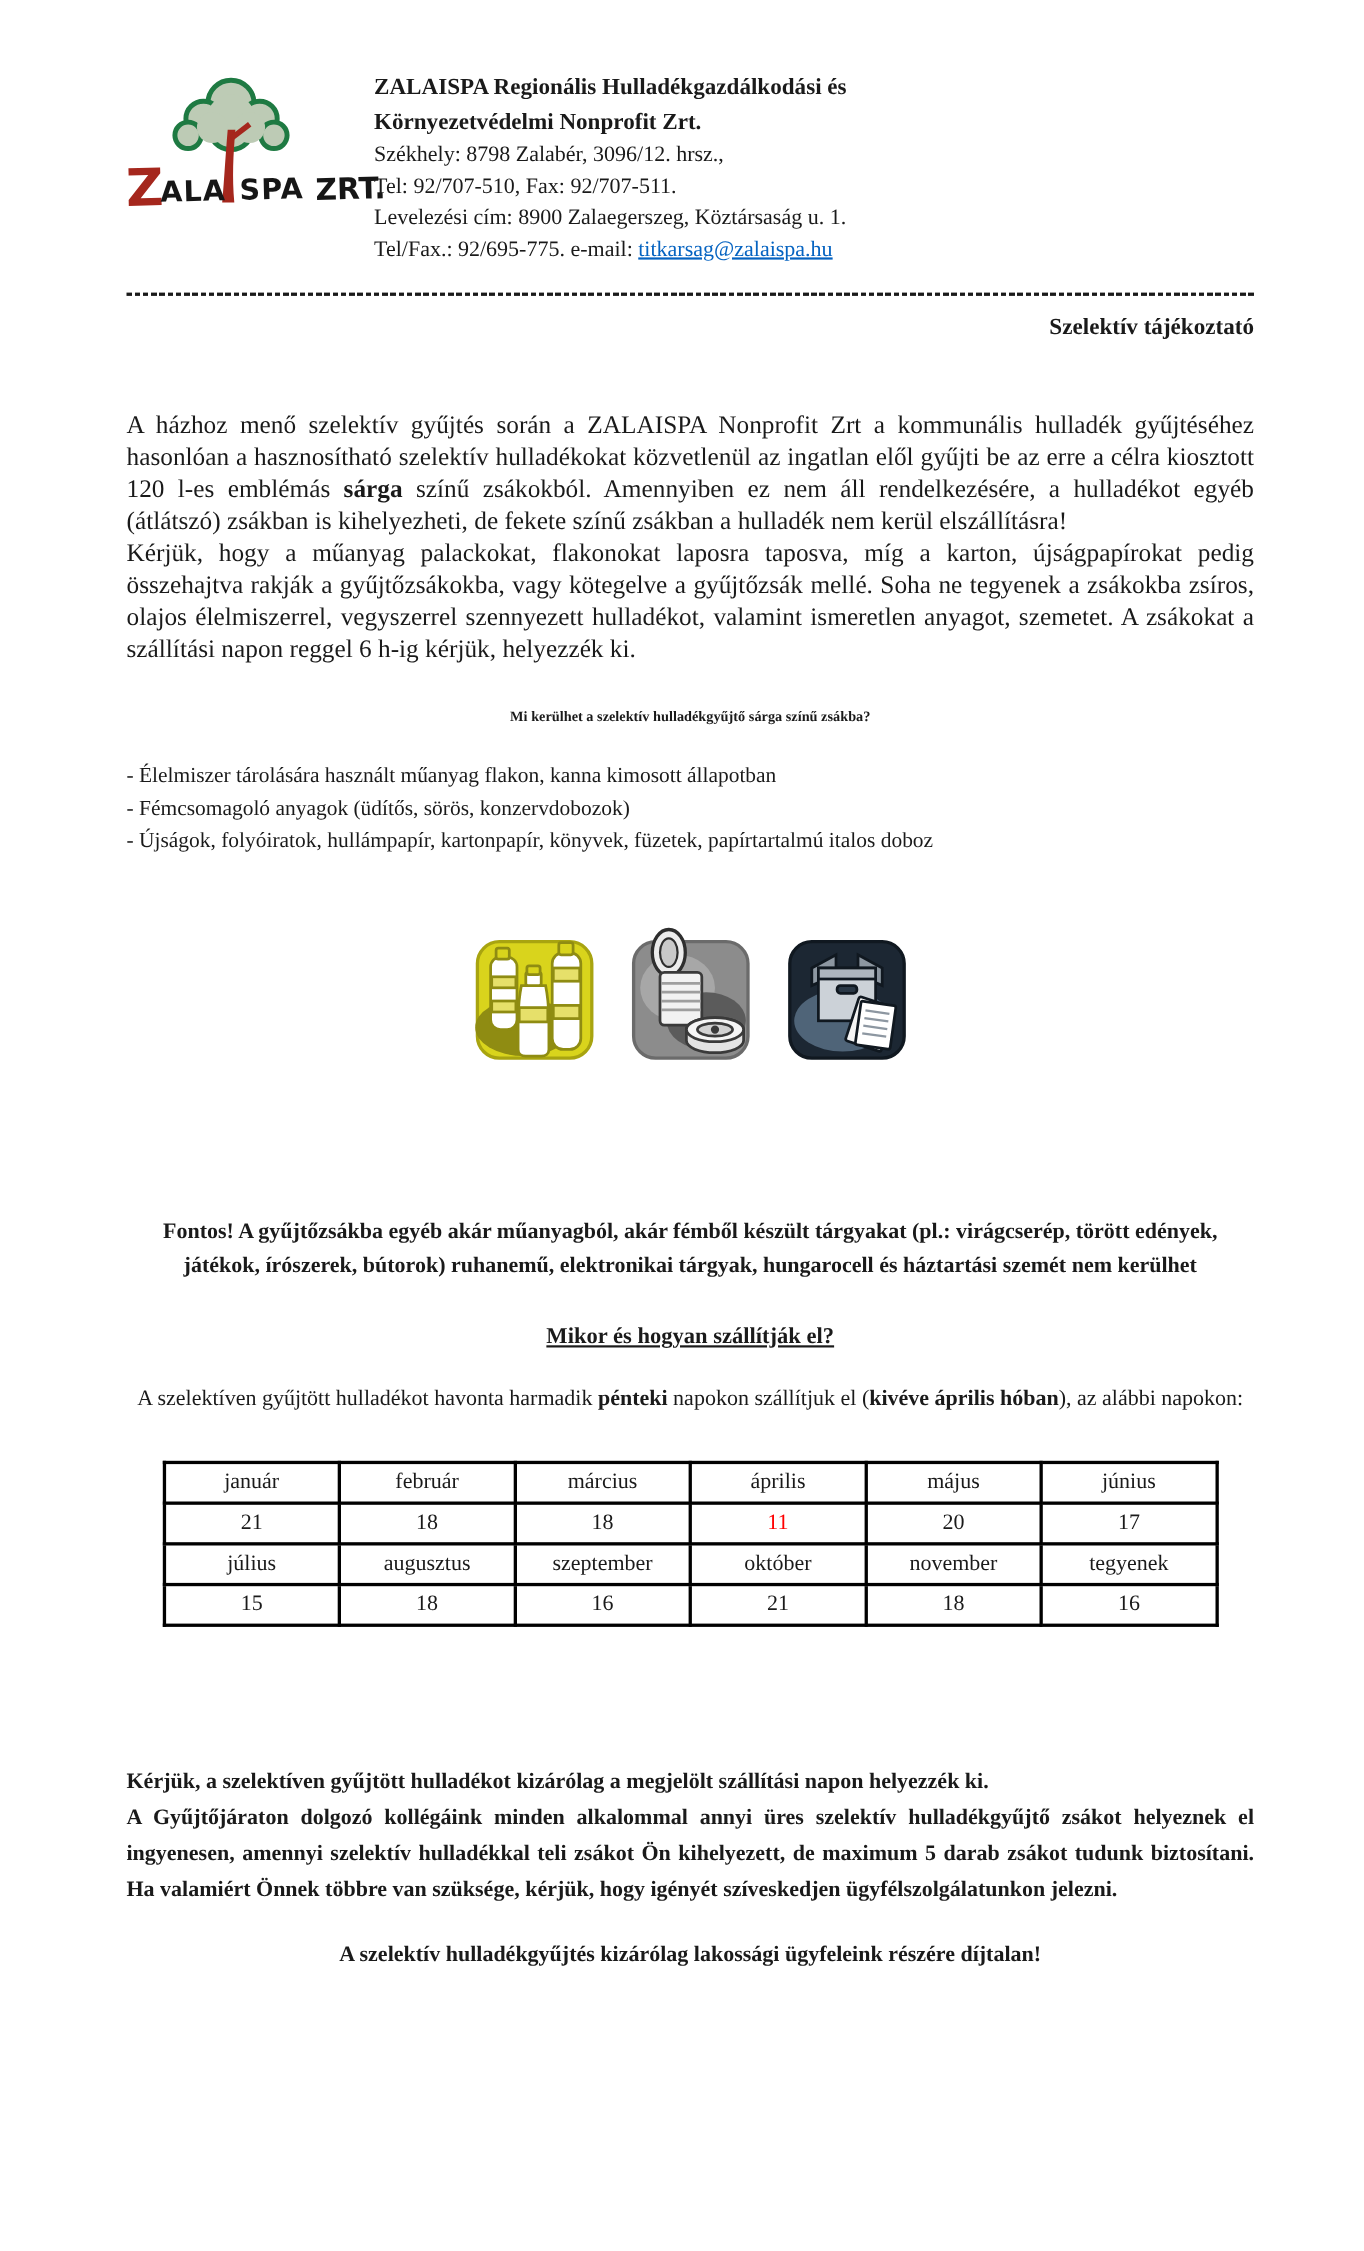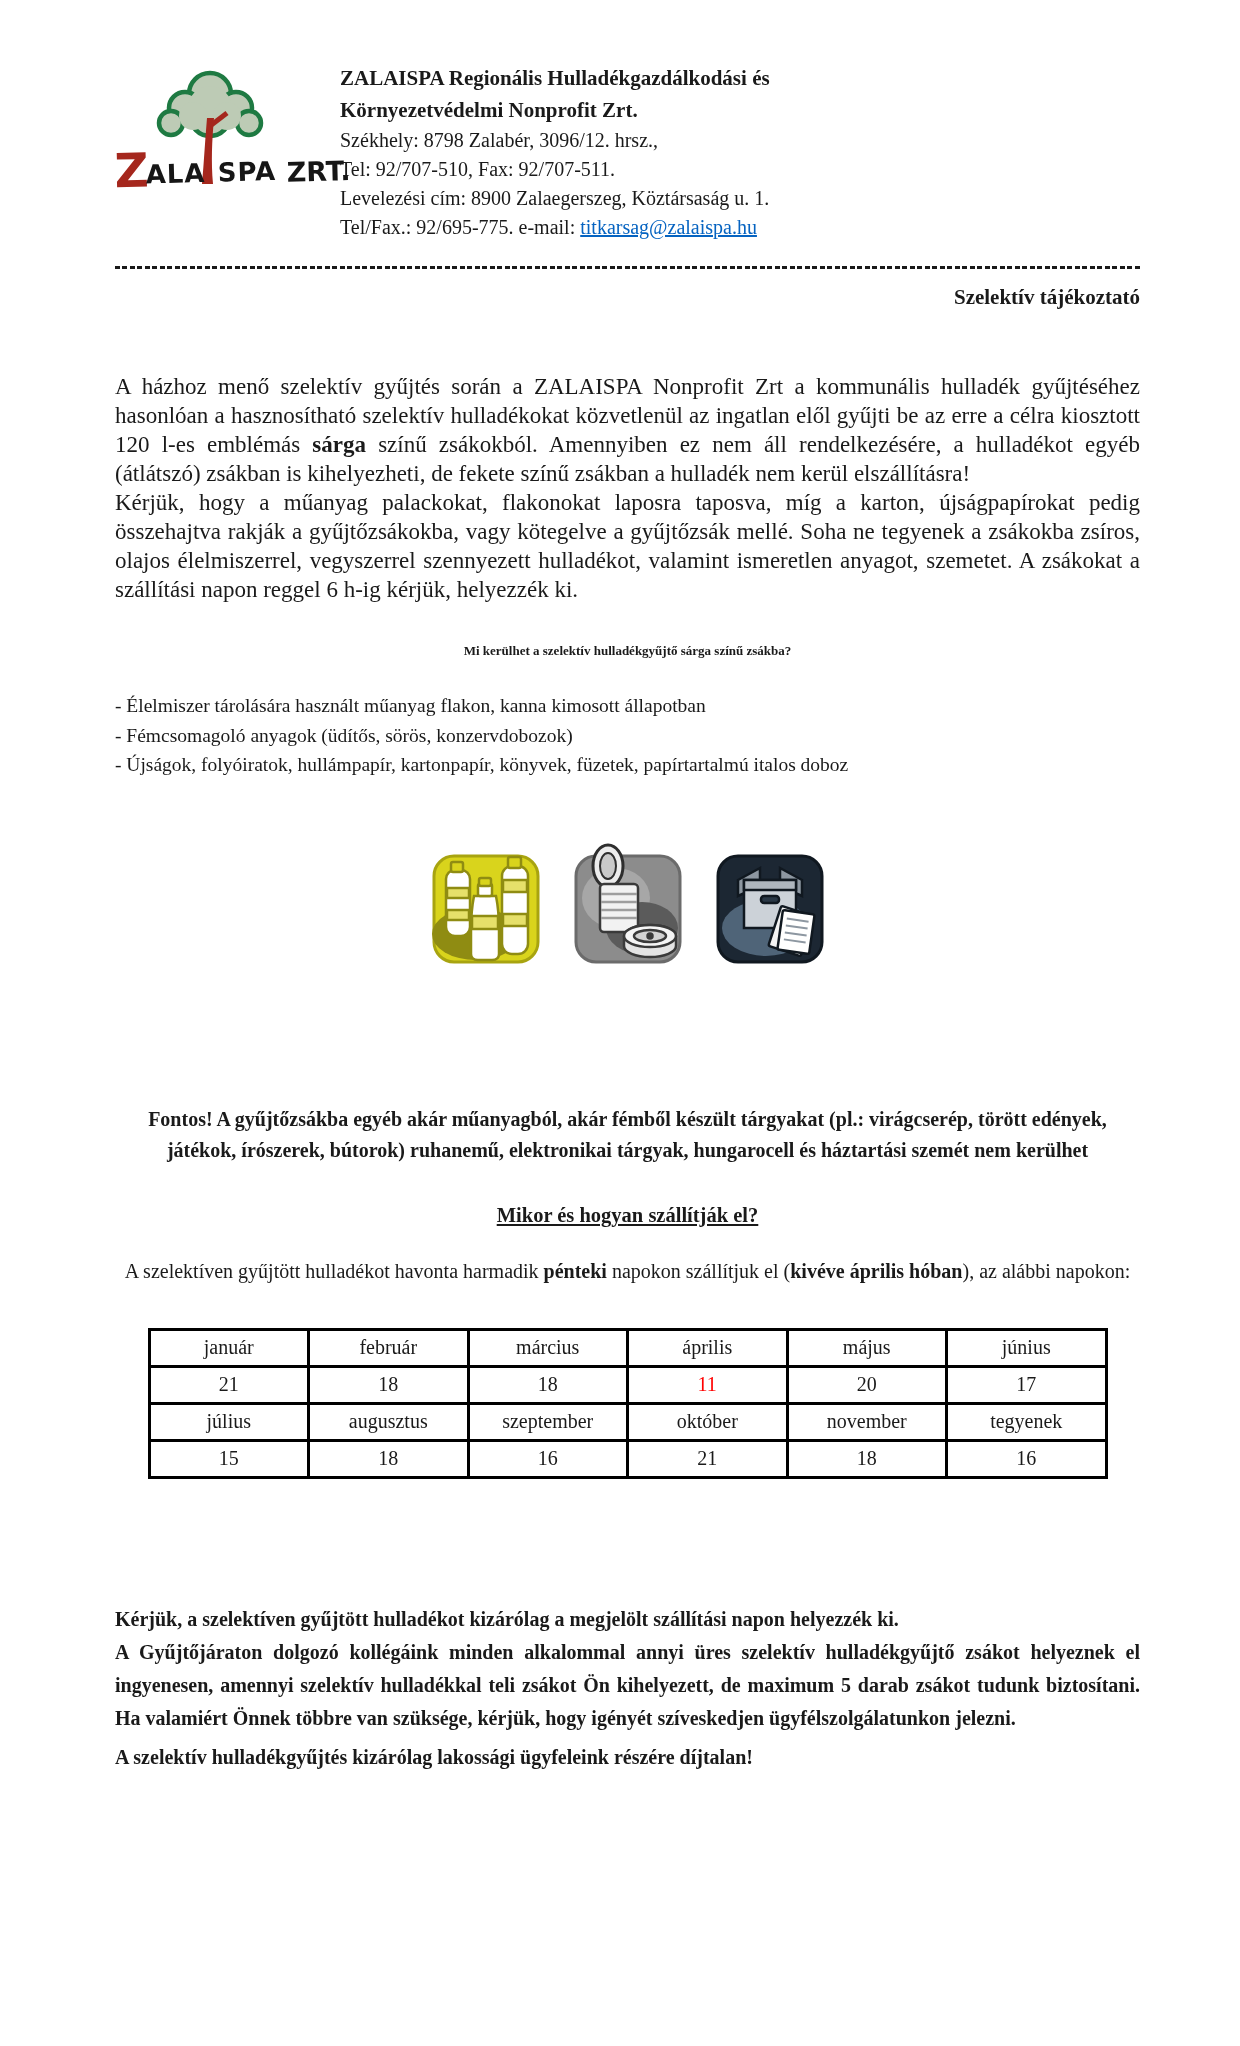--- a/index.html
+++ b/index.html
@@ -36,21 +36,21 @@
   .when-heading span{text-decoration:underline;}
 
   .schedule-intro{margin-top:26px;text-align:center;font-size:20px;line-height:30px;}
 
   table.schedule{margin:42px auto 0 auto;border-collapse:collapse;width:960px;table-layout:fixed;}
   table.schedule td{border:3px solid #000;height:34px;text-align:center;vertical-align:middle;font-size:20px;padding:0;}
   td.date-red{color:#ff0000;}
 
   .closing{font-weight:bold;font-size:20px;line-height:33px;text-align:justify;}
   .closing-1{margin-top:124px;}
-  .closing-3{margin-top:6px;text-align:left;}
+  .closing-3{margin-top:26px;text-align:center;}
   b{font-weight:bold;}
 </style>
 </head>
 <body>
 
 <div class="page">
 
   <div class="header-row">
     <div class="logo-wrap">
       <svg width="235" height="130" viewBox="0 0 235 130" xmlns="http://www.w3.org/2000/svg">

